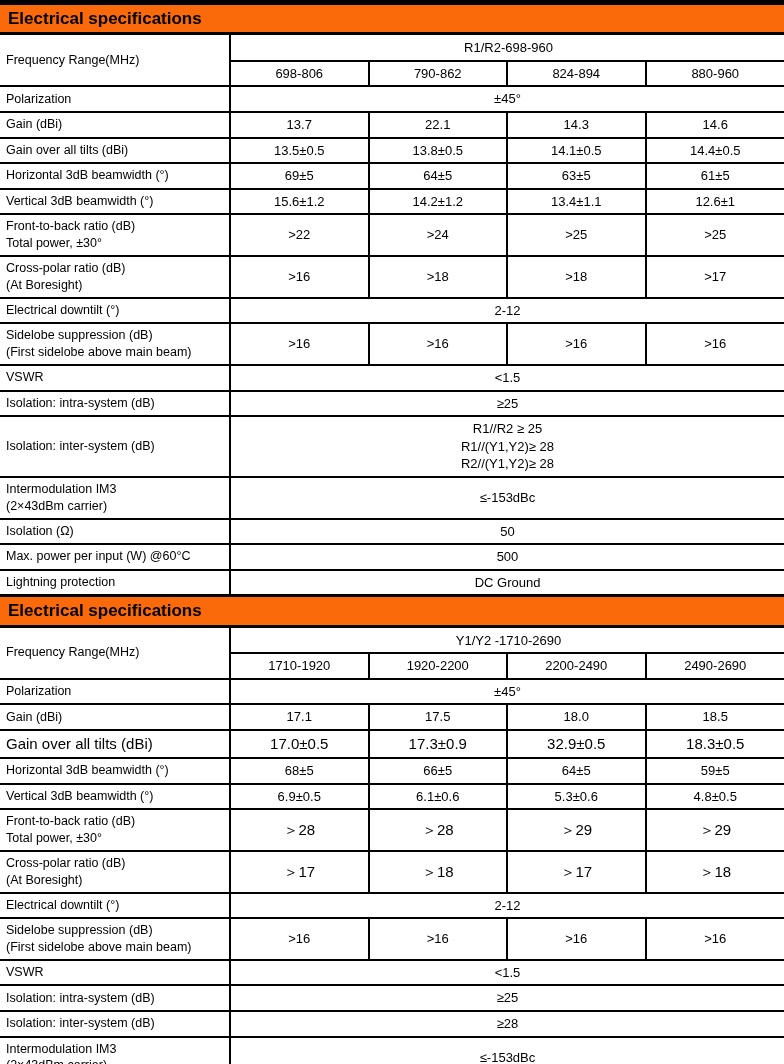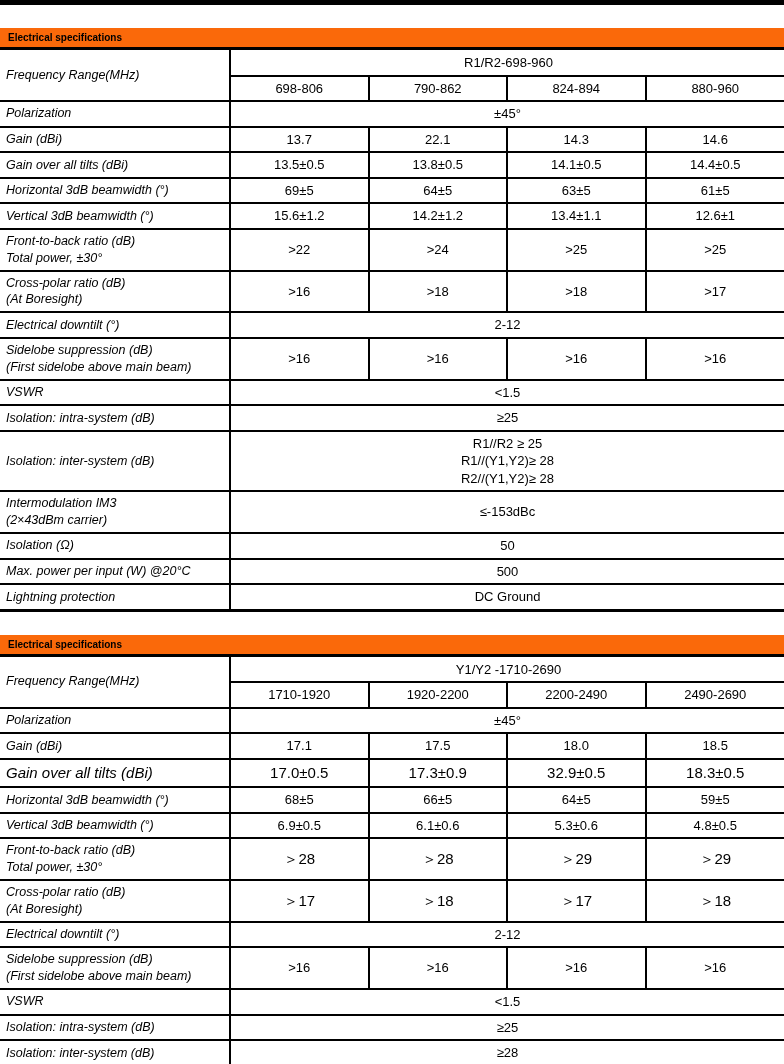--- a/index.html
+++ b/index.html
@@ -15,44 +15,42 @@
     -webkit-font-smoothing:antialiased;
   }
   .top-bar{
     height:5px;
     background:var(--line);
   }
   .spec-section{width:784px;}
   .orange-bar{
     background:var(--orange);
     padding:4px 8px 3px 8px;
-    font-size:10px;
+    font-size:17px;
     font-weight:bold;
     color:#000;
     line-height:1.2;
-    margin-top:23px;
   }
   table.spec{
     width:784px;
     border-collapse:collapse;
     table-layout:fixed;
     border-top:3px solid var(--line);
     border-bottom:3px solid var(--line);
   }
   col.c-label{width:230px;}
   th.label{
     text-align:left;
     font-weight:normal;
     font-size:12.5px;
     padding:3px 9px 3px 6px;
     border-top:2px solid var(--line);
     white-space:pre-line;
     line-height:1.35;
     vertical-align:middle;
-    font-style:italic;
   }
   td{
     text-align:center;
     font-size:13px;
     padding:3px 2px;
     border-top:2px solid var(--line);
     white-space:pre-line;
     line-height:1.35;
     vertical-align:middle;
   }
@@ -166,21 +164,21 @@
         <tr>
           <th class="label">Intermodulation IM3
 (2×43dBm carrier)</th>
           <td class="vline" colspan="4">≤-153dBc</td>
         </tr>
         <tr>
           <th class="label">Isolation (Ω)</th>
           <td class="vline" colspan="4">50</td>
         </tr>
         <tr>
-          <th class="label">Max. power per input (W) @20°C</th>
+          <th class="label">Max. power per input (W) @60°C</th>
           <td class="vline" colspan="4">500</td>
         </tr>
         <tr>
           <th class="label">Lightning protection</th>
           <td class="vline" colspan="4">DC Ground</td>
         </tr>
       </tbody>
   </table>
 </section>
 

